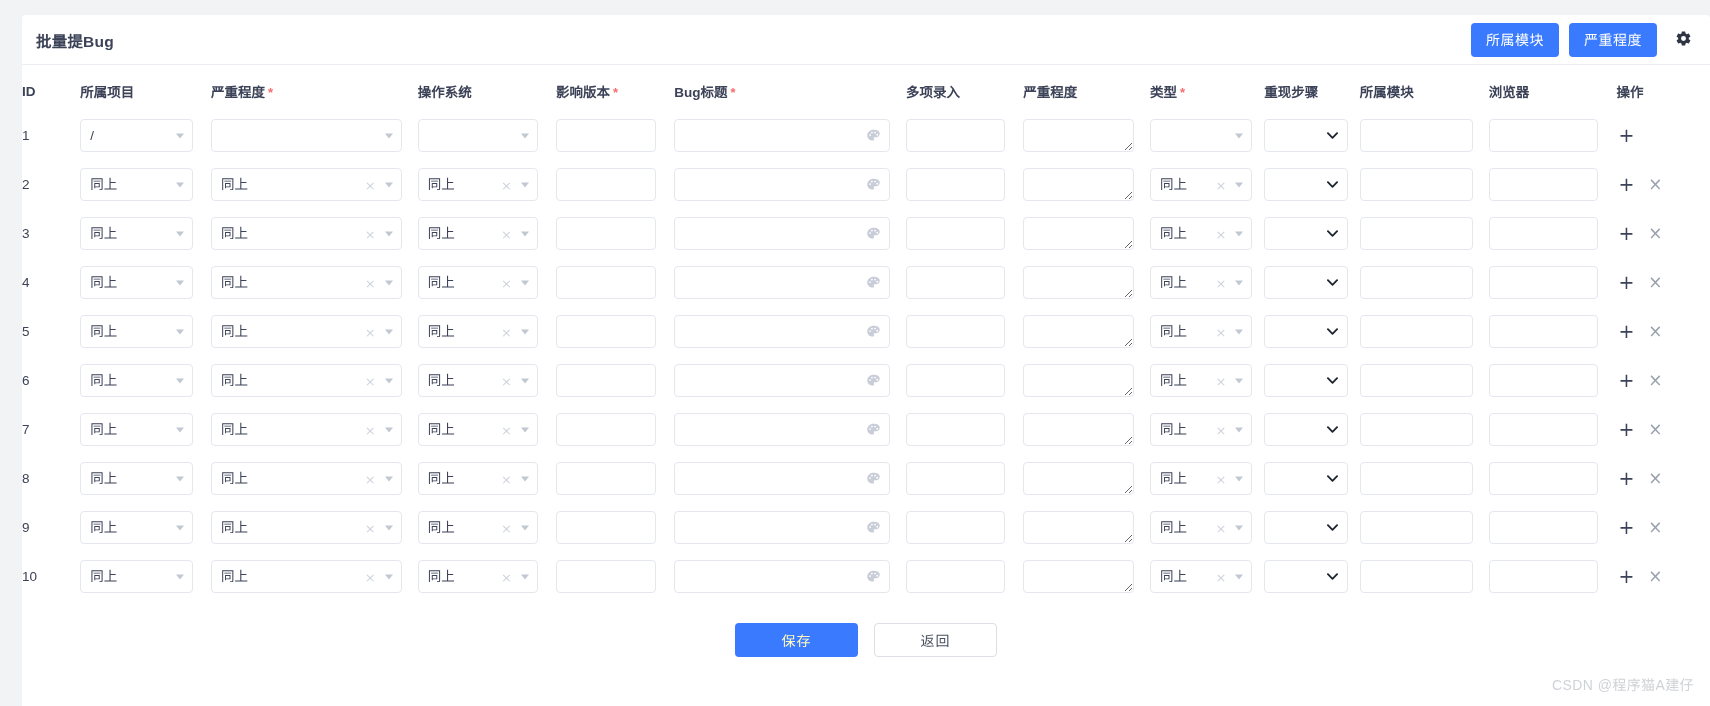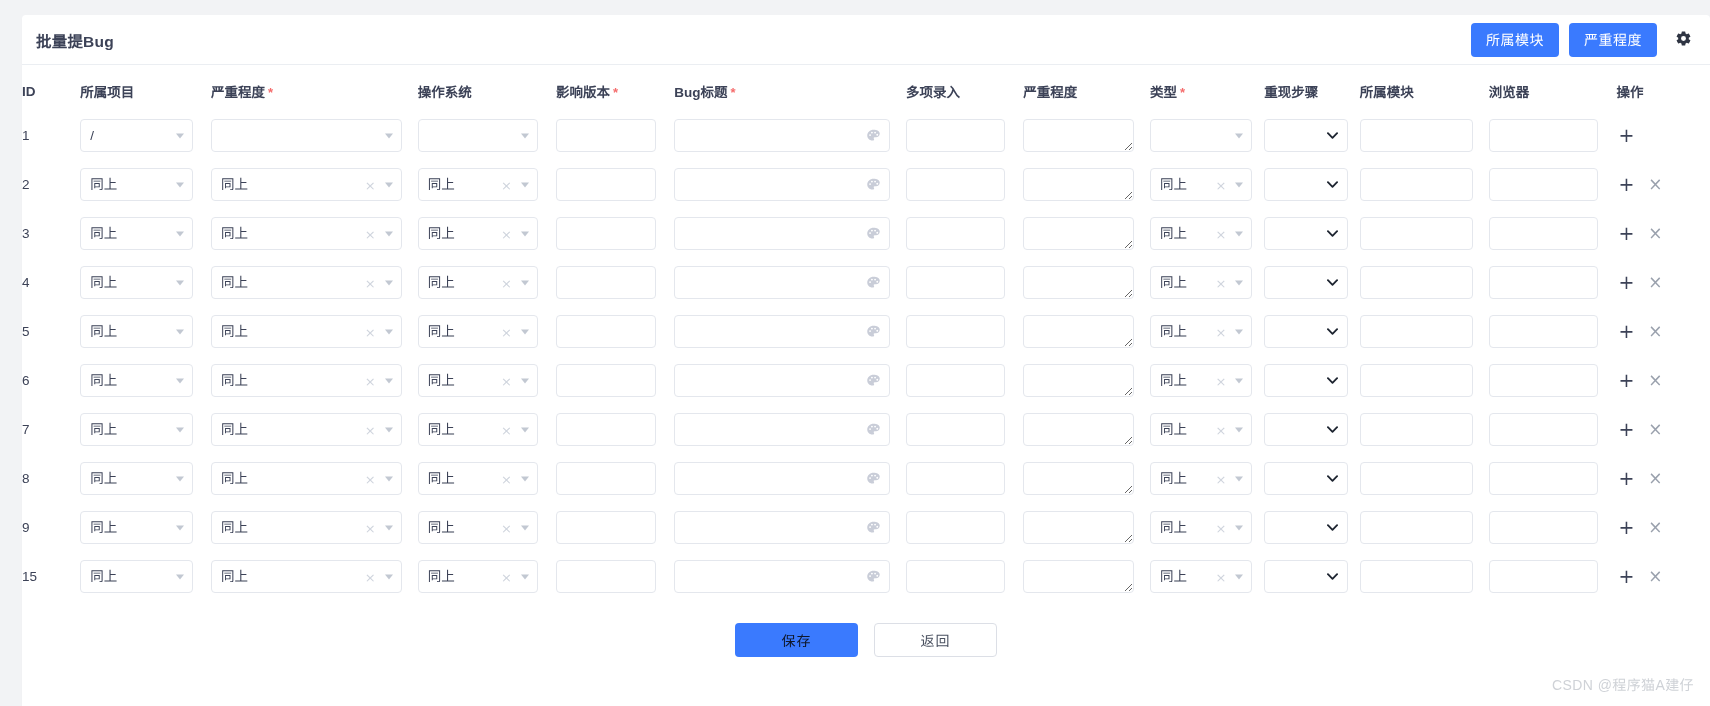--- a/index.html
+++ b/index.html
@@ -266,21 +266,21 @@
     justify-content: center;
     gap: 16px;
     padding-top: 22px;
   }
   .btn-save {
     width: 123px;
     height: 34px;
     background: #3a7afe;
     border: none;
     border-radius: 4px;
-    color: #0f172a;
+    color: #fef9c3;
     font-size: 14px;
     font-family: Liberation Serif, serif;
     cursor: pointer;
     letter-spacing: 1px;
   }
   .btn-back {
     width: 123px;
     height: 34px;
     background: #fff;
     border: 1px solid #dcdfe6;
@@ -827,21 +827,21 @@
             <td style="padding-right: 16px;"><input type="text" class="tinput" value="" style=""></td>
             <td style="padding-right: 18px;"><input type="text" class="tinput" value="" style=""></td>
             <td>
               <div class="act-cell">
                 <span class="ico-plus">+</span>
                 <span class="ico-close">×</span>
               </div>
             </td>
           </tr>
           <tr>
-            <td class="id-cell">15</td>
+            <td class="id-cell">10</td>
             <td style="padding-right: 18px;">
               <div class="fld sel">
                 <span class="val">同上</span>
                 <span class="arrow-dn"></span>
               </div>
             </td>
             <td style="padding-right: 16px;">
               <div class="fld sel">
                 <span class="val">同上</span>
                 <span class="clear-x">×</span>

